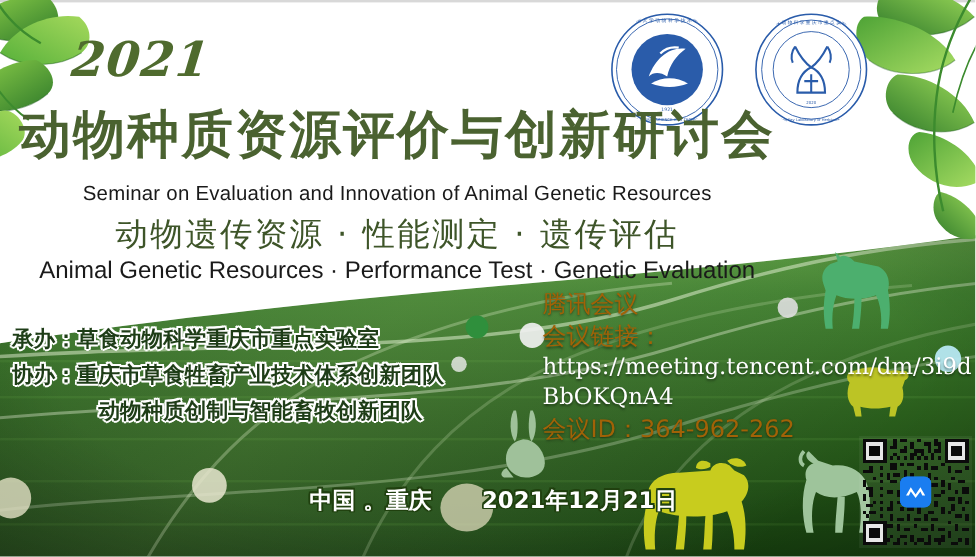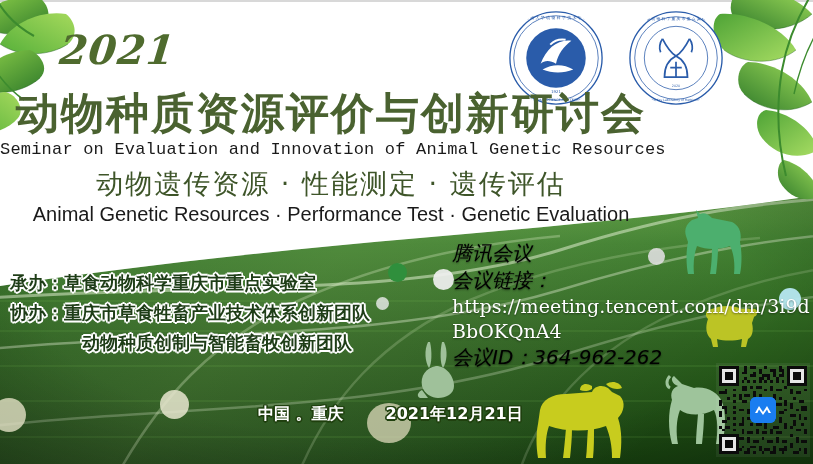--- a/index.html
+++ b/index.html
@@ -36,23 +36,23 @@
 
   
   .headblock{position:absolute;left:0;top:88px;width:662px;text-align:center;}
   .cn-title{
     font-family:"DejaVu Sans","Liberation Sans",sans-serif;
     font-weight:bold;font-size:43px;line-height:50px;
     color:#4a6230;letter-spacing:2px;
     white-space:nowrap;
   }
   .en-title{
-    font-family:Liberation Mono, monospace;
+    font-family:Liberation Sans, sans-serif;
     font-size:17px;line-height:23px;color:#1a1a1a;letter-spacing:0.2px;
-    margin-top:0;white-space:nowrap;
+    margin-top:12px;white-space:nowrap;
   }
   .cn-sub{
     font-family:"DejaVu Sans","Liberation Sans",sans-serif;
     font-weight:normal;font-size:27px;line-height:34px;
     color:#3e5529;letter-spacing:2px;margin-top:6px;white-space:nowrap;
   }
   .en-sub{
     font-family:"Liberation Sans",sans-serif;
     font-size:20px;line-height:22px;color:#1a1a1a;margin-top:2px;white-space:nowrap;
   }
@@ -72,36 +72,35 @@
        0 -1.6px 0 #ffffff, 0 1.6px 0 #ffffff,
       -1.6px 0 0 #ffffff, 1.6px 0 0 #ffffff;
     white-space:nowrap;
   }
   .org-line.indent{padding-left:72px;}
 
   
   .meetblock{position:absolute;left:452px;top:240px;width:360px;}
   .meet-cn{
     font-family:"DejaVu Sans","Liberation Sans",sans-serif;
-    font-size:20px;line-height:27px;color:#000000;white-space:nowrap;
+    font-size:20px;line-height:27px;color:#a16207;white-space:nowrap;
     text-shadow:0 1px 2px rgba(0,0,0,.45);
-    font-style:italic;
   }
   .meet-url{
     font-family:"DejaVu Serif","Liberation Serif",serif;
     font-size:19px;line-height:25px;color:#ffffff;white-space:nowrap;
     text-shadow:0 1px 2px rgba(0,0,0,.45);
   }
 
   
   .dateblock{position:absolute;left:258px;top:404px;}
   .date-text{
     display:inline-block;
     font-family:"DejaVu Sans","Liberation Sans",sans-serif;
-    font-weight:bold;font-size:16px;color:#ffffff;white-space:nowrap;
+    font-weight:bold;font-size:19px;color:#ffffff;white-space:nowrap;
     text-shadow:
       -1.3px -1.3px 0 #20400f, 1.3px -1.3px 0 #20400f,
       -1.3px  1.3px 0 #20400f, 1.3px  1.3px 0 #20400f,
        0 -1.5px 0 #20400f, 0 1.5px 0 #20400f,
       -1.5px 0 0 #20400f, 1.5px 0 0 #20400f;
   }
   .date-text.gap{margin-left:42px;}
 
   
   .qrwrap{position:absolute;left:716px;top:362px;width:94px;height:96px;}

